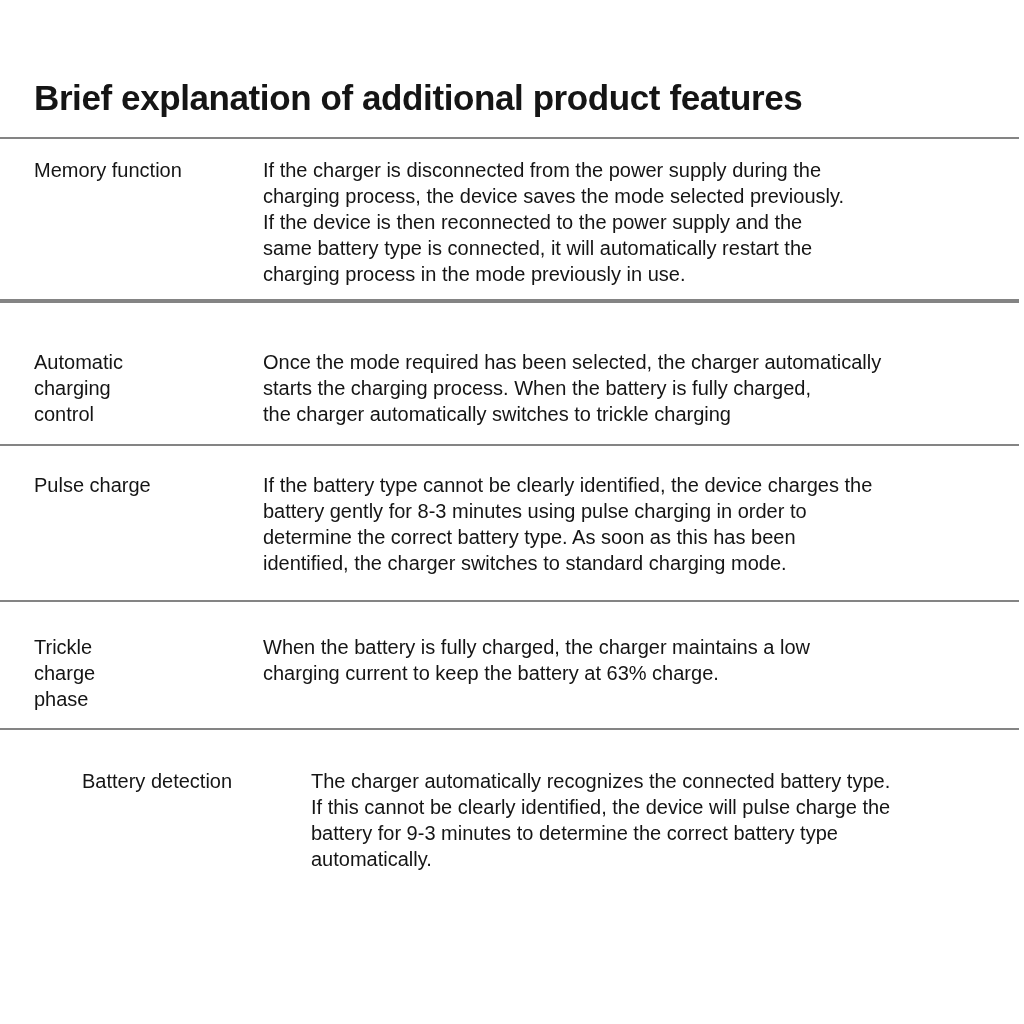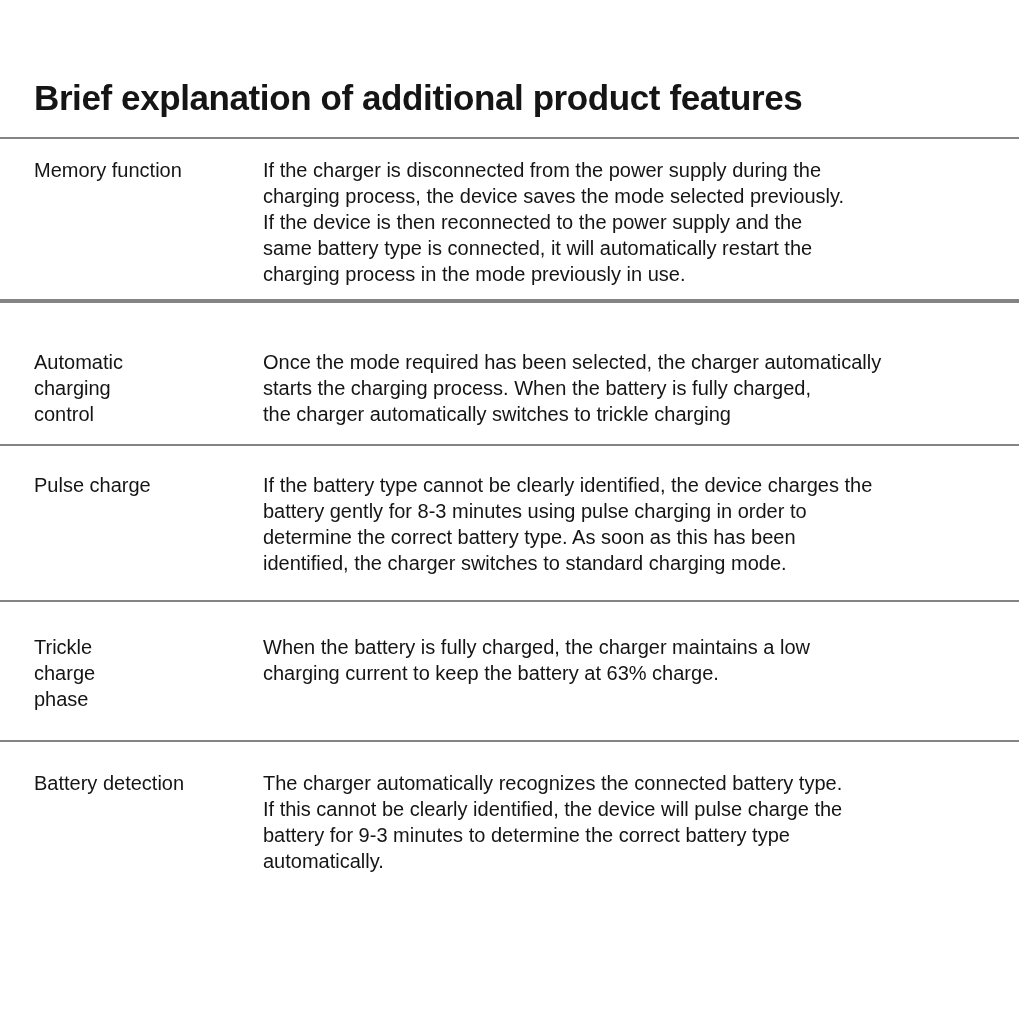--- a/index.html
+++ b/index.html
@@ -55,22 +55,22 @@
     flex: 1;
     font-size: 20px;
     line-height: 26px;
     white-space: pre-line;
   }
   
   .row-0 { padding-top: 18px; padding-bottom: 12px; }
   .row-1 { padding-top: 38px; padding-bottom: 33px; }
   .row-2 { padding-top: 34px; padding-bottom: 17px; margin-top: 12px; }
   .row-3 { padding-top: 26px; padding-bottom: 24px; }
-  .row-4 { padding-top: 32px; padding-bottom: 28px; }
-  .row-5 { padding-top: 28px; padding-bottom: 20px; }
+  .row-4 { padding-top: 32px; padding-bottom: 16px; }
+  .row-5 { padding-top: 38px; padding-bottom: 20px; margin-left: 48px; }
 </style>
 </head>
 <body>
 
 <div class="page">
 
   <h1 class="page-title">Brief explanation of additional product features</h1>
 
   <div class="rule after-title"></div>
 

